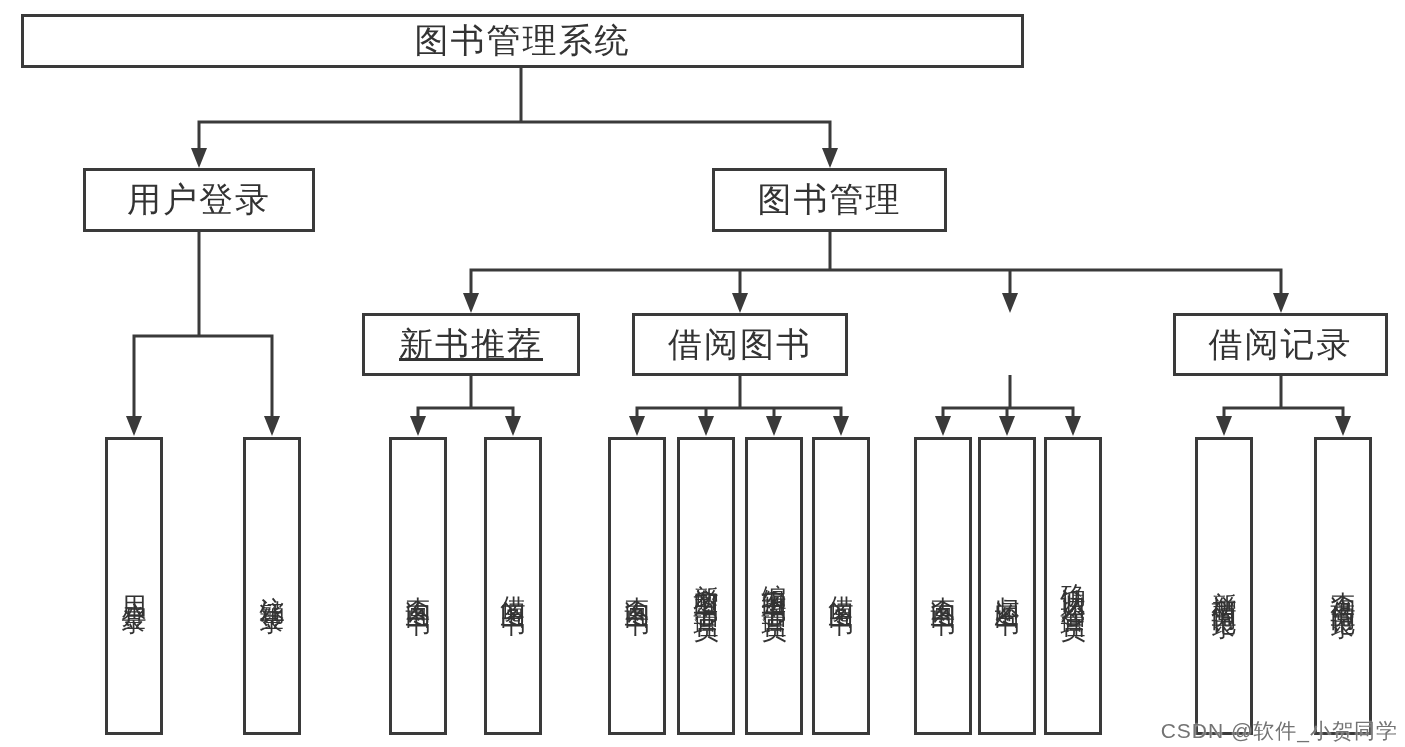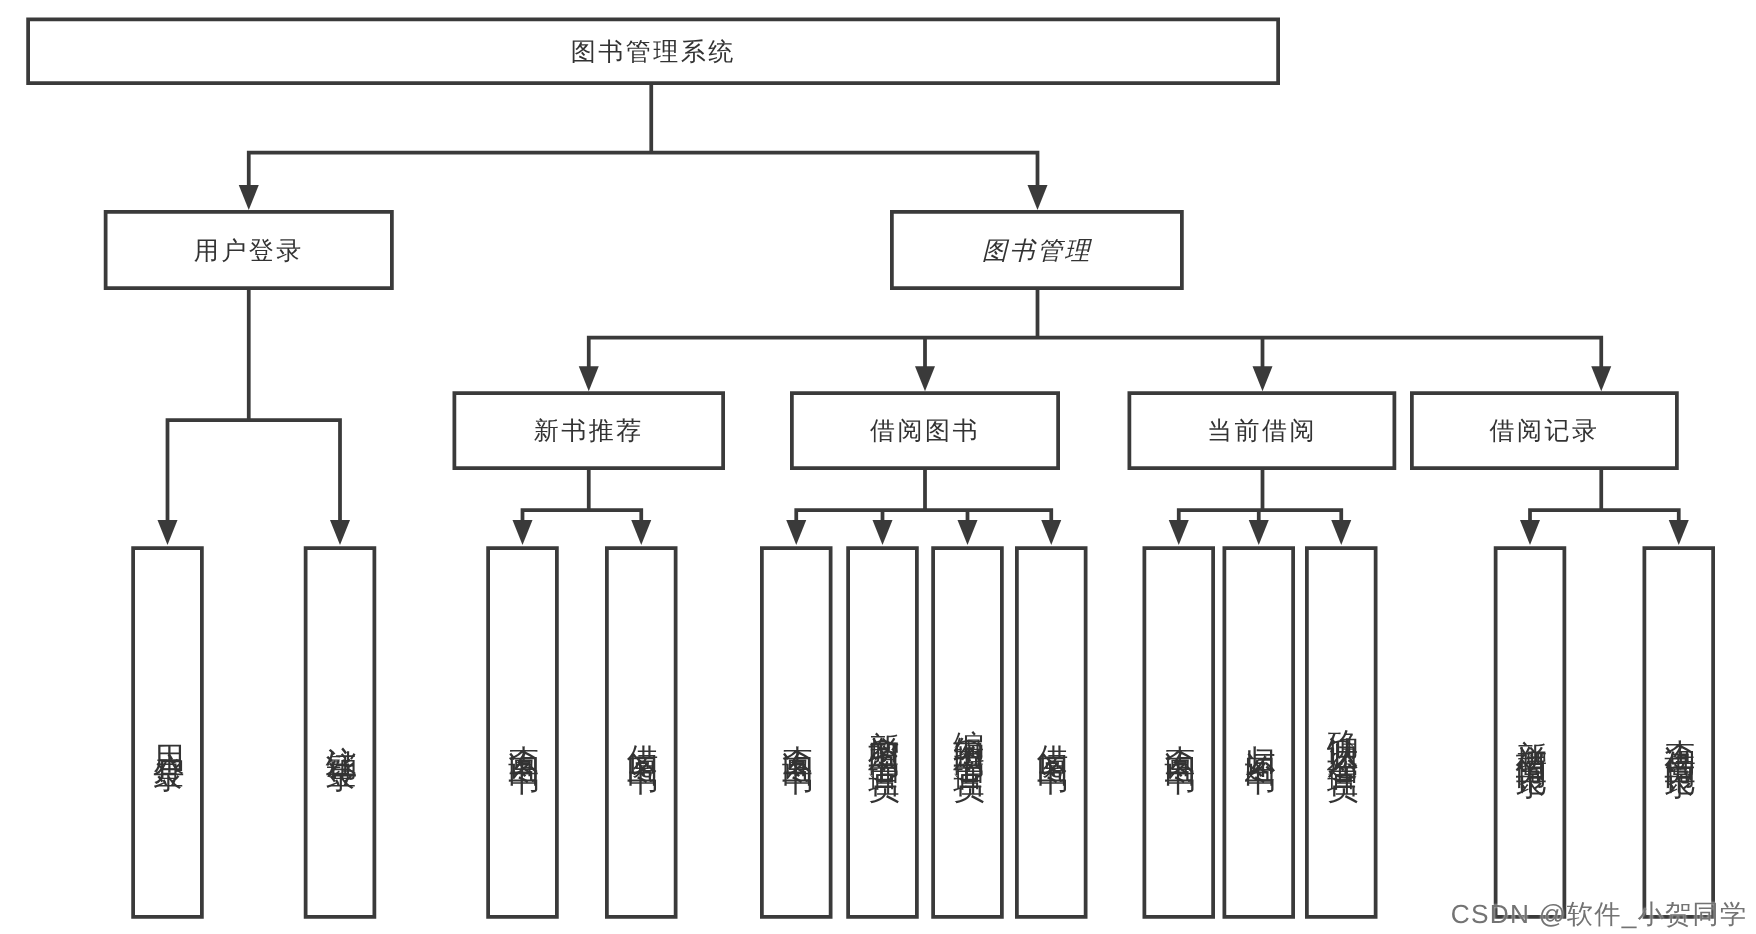--- a/index.html
+++ b/index.html
@@ -19,21 +19,21 @@
     pointer-events: none;
   }
   .node {
     position: absolute;
     box-sizing: border-box;
     border: 3px solid #3a3a3a;
     background: #ffffff;
     display: flex;
     align-items: center;
     justify-content: center;
-    font-size: 20px;
+    font-size: 34px;
     letter-spacing: 2px;
     color: #333333;
     white-space: nowrap;
   }
   .leaf {
     top: 437px;
     width: 58px;
     height: 298px;
     font-size: 25px;
     letter-spacing: 0;
@@ -51,25 +51,25 @@
     bottom: 2px;
     font-size: 21px;
     letter-spacing: 1px;
     color: #737373;
     text-shadow: 0 0 2px #ffffff;
     white-space: nowrap;
   }
   
   #n-root          { left: 21px;   top: 14px;  width: 1003px; height: 54px; }
   #n-user-login    { left: 83px;   top: 168px; width: 232px;  height: 64px; }
-  #n-book-mgmt     { left: 712px;  top: 168px; width: 235px;  height: 64px; font-style: italic; }
-  #n-new-book      { left: 362px;  top: 313px; width: 218px;  height: 63px; }
+  #n-book-mgmt     { left: 712px;  top: 168px; width: 235px;  height: 64px; }
+  #n-new-book      { left: 362px;  top: 313px; width: 218px;  height: 63px; text-decoration: underline; }
   #n-book-borrow   { left: 632px;  top: 313px; width: 216px;  height: 63px; }
   #n-cur-borrow    { left: 902px;  top: 313px; width: 215px;  height: 63px; }
-  #n-borrow-rec    { left: 1128px; top: 313px; width: 215px;  height: 63px; }
+  #n-borrow-rec    { left: 1173px; top: 313px; width: 215px;  height: 63px; }
   #l1  { left: 105px;  }
   #l2  { left: 243px;  }
   #l3  { left: 389px;  }
   #l4  { left: 484px;  }
   #l5  { left: 608px;  }
   #l6  { left: 677px;  }
   #l7  { left: 745px;  }
   #l8  { left: 812px;  }
   #l9  { left: 914px;  }
   #l10 { left: 978px;  }
@@ -128,23 +128,20 @@
   </div>
 
   <div class="node" id="n-new-book">
     <span>新书推荐</span>
   </div>
 
   <div class="node" id="n-book-borrow">
     <span>借阅图书</span>
   </div>
 
-  <div class="node" id="n-cur-borrow">
-    <span>当前借阅</span>
-  </div>
 
   <div class="node" id="n-borrow-rec">
     <span>借阅记录</span>
   </div>
 
   <div class="node leaf" id="l1">
     <span class="vtext">用户登录</span>
   </div>
   <div class="node leaf" id="l2">
     <span class="vtext">注销登录</span>

